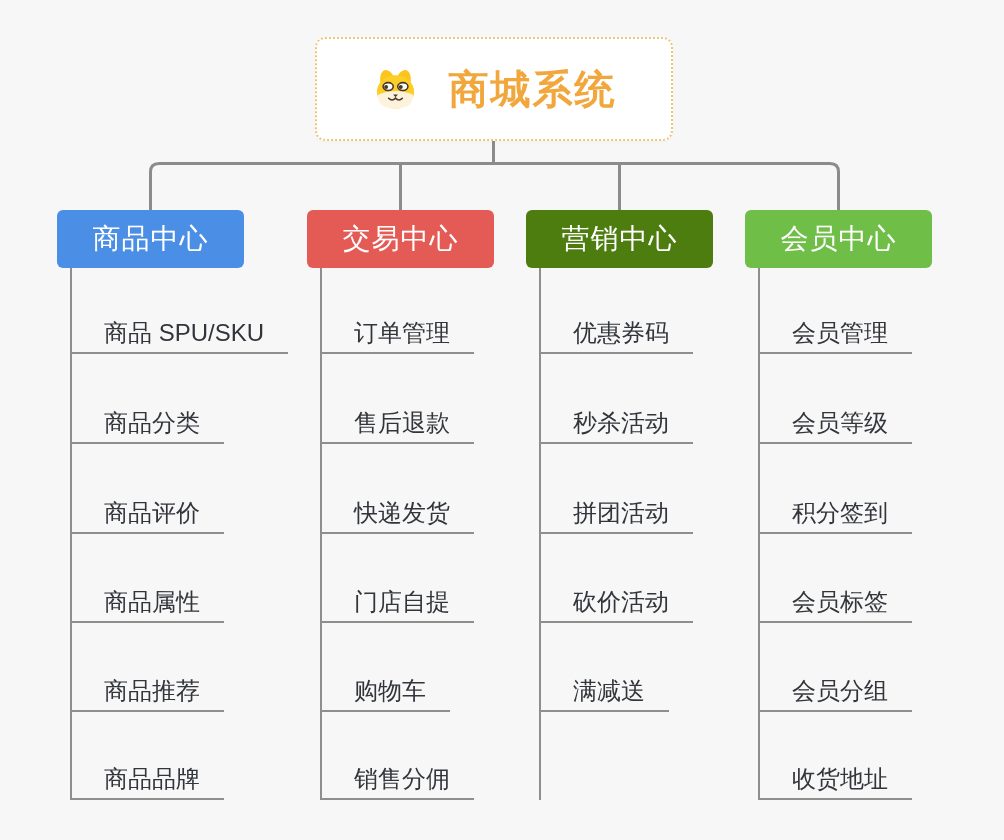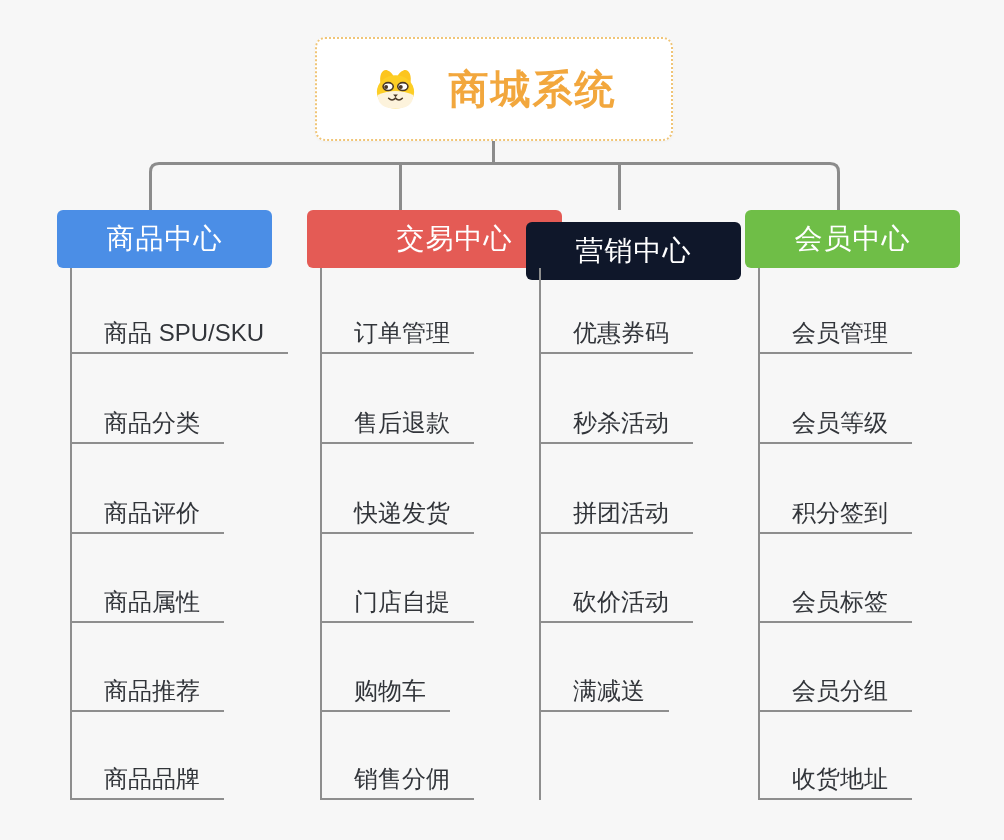--- a/index.html
+++ b/index.html
@@ -23,21 +23,21 @@
     box-shadow:0 1px 3px rgba(0,0,0,0.03);
   }
   .root-title{
     font-size:40px;font-weight:600;letter-spacing:2px;color:#f2a73d;
     line-height:1;white-space:nowrap;
   }
   .dog{display:inline-flex;width:47px;height:44px;}
 
   
   .branch-header{
-    position:absolute;top:210px;width:215px;height:58px;
+    position:absolute;top:210px;width:187px;height:58px;
     border-radius:6px;color:#ffffff;font-size:28px;font-weight:500;
     text-align:center;line-height:58px;letter-spacing:1px;white-space:nowrap;
   }
   .h0{left:57px;}  .h1{left:307px;} .h2{left:526px;} .h3{left:745px;}
 
   
   .branch-col{
     position:absolute;top:268px;height:532px;width:250px;
     border-left:2px solid #8e8e8e;
   }
@@ -84,22 +84,22 @@
         <circle cx="14.4" cy="20" r="2" fill="#4a3826"></circle>
         <circle cx="29.4" cy="20" r="2" fill="#4a3826"></circle>
         <path d="M21.6 27.5 L26.4 27.5 L24 30.3 Z" fill="#4a3826"></path>
         <path d="M17 31.5 Q20.5 35 24 31.3 Q27.5 35 31 31.5" stroke="#4a3826" stroke-width="1.6" fill="none" stroke-linecap="round"></path>
       </svg>
     </span>
     <span class="root-title">商城系统</span>
   </div>
 
   <div class="branch-header h0" style="background: rgb(75, 142, 230);">商品中心</div>
-  <div class="branch-header h1" style="background: rgb(228, 91, 85); padding-left: 40px;">交易中心</div>
-  <div class="branch-header h2" style="background: #0f172a; margin-top: 12px;">营销中心</div>
+  <div class="branch-header h1" style="background: rgb(228, 91, 85);">交易中心</div>
+  <div class="branch-header h2" style="background: #4d7c0f;">营销中心</div>
   <div class="branch-header h3" style="background: rgb(111, 190, 71);">会员中心</div>
 
   <div class="branch-col c0">
     <div class="leaf">商品 SPU/SKU</div>
     <div class="leaf">商品分类</div>
     <div class="leaf">商品评价</div>
     <div class="leaf">商品属性</div>
     <div class="leaf">商品推荐</div>
     <div class="leaf">商品品牌</div>
   </div>

